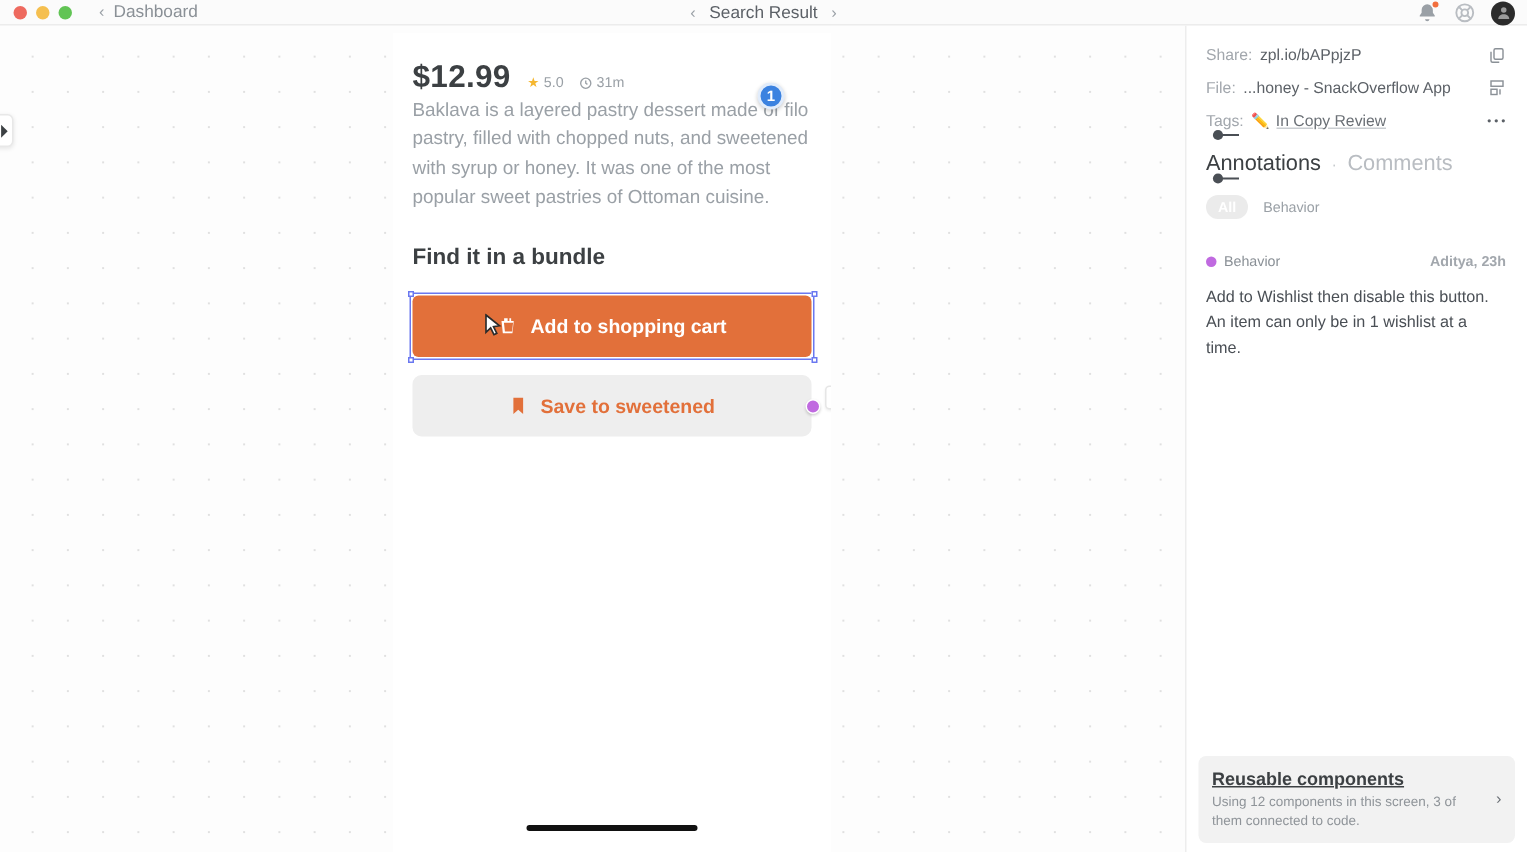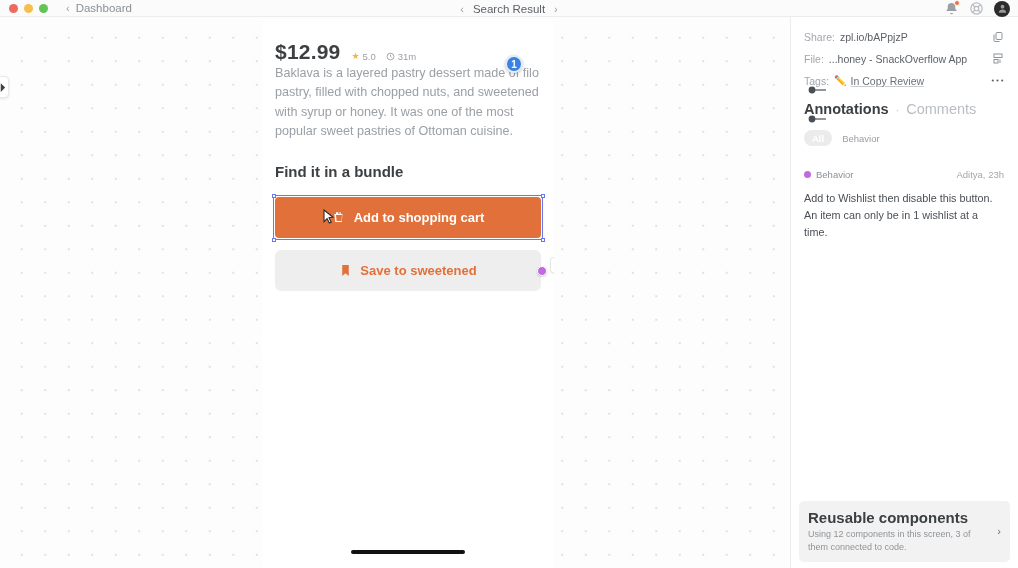--- a/index.html
+++ b/index.html
@@ -228,46 +228,46 @@
   }
   .meta-line {
     display: flex; align-items: center; margin-bottom: 9px; height: 13px;
   }
   .meta-key { color: #a2a7ad; font-size: 10.5px; margin-right: 5px; }
   .meta-val { color: #5c6167; font-size: 10.5px; white-space: nowrap; overflow: hidden; text-overflow: ellipsis; }
   .meta-val.link { color: #6b7076; text-decoration: underline; text-decoration-color: #c9cdd1; }
   .meta-act { margin-left: auto; color: #8a9096; display: flex; align-items: center; }
 
   .tabs { display: flex; align-items: baseline; gap: 7px; margin-top: 14px; }
-  .tab-main { font-size: 14.5px; font-weight: 700; color: #3c4043; }
+  .tab-main { font-size: 14.5px; font-weight: 400; color: #3c4043; }
   .tab-sep { color: #c6cacd; font-size: 11px; }
   .tab-alt { font-size: 14.5px; color: #b9bdc2; }
 
   .chips { display: flex; align-items: center; gap: 10px; margin-top: 13px; }
   .chip {
     font-size: 9.5px; padding: 2.5px 8px; border-radius: 9px;
     background: #ebebeb; color: #ffffff; font-weight: 700;
   }
   .chip.ghost { background: transparent; color: #9aa0a6; font-weight: 400; padding-left: 0; }
 
   .ann { margin-top: 23px; }
   .ann-head { display: flex; align-items: center; }
   .ann-tag { display: flex; align-items: center; gap: 5px; font-size: 9.5px; color: #8a9096; }
   .ann-swatch { width: 7px; height: 7px; border-radius: 50%; background: #c06ae0; }
-  .ann-author { margin-left: auto; font-size: 9.5px; color: #a2a7ad; }
+  .ann-author { margin-left: auto; font-size: 9.5px; color: #a2a7ad; font-weight: bold; }
   .ann-body {
     margin-top: 10px; font-size: 10.8px; line-height: 1.58; color: #4a4f55;
   }
 
   .reusable {
     position: absolute; left: 8px; right: 8px; bottom: 6px;
     background: #f2f2f2; border-radius: 5px; padding: 8px 9px;
     display: flex; align-items: flex-start; gap: 6px;
   }
-  .reusable-title { font-size: 15px; font-weight: 700; color: #3c4043; }
+  .reusable-title { font-size: 12px; font-weight: 700; color: #3c4043; text-decoration: underline; }
   .reusable-sub { font-size: 9px; line-height: 1.45; color: #8f9499; margin-top: 2px; }
   .reusable-chev { margin-left: auto; color: #6b7076; font-size: 11px; align-self: center; }
 </style>
 </head>
 <body>
 
 <div class="app">
 
   <div class="topbar">
     <div class="traffic">

